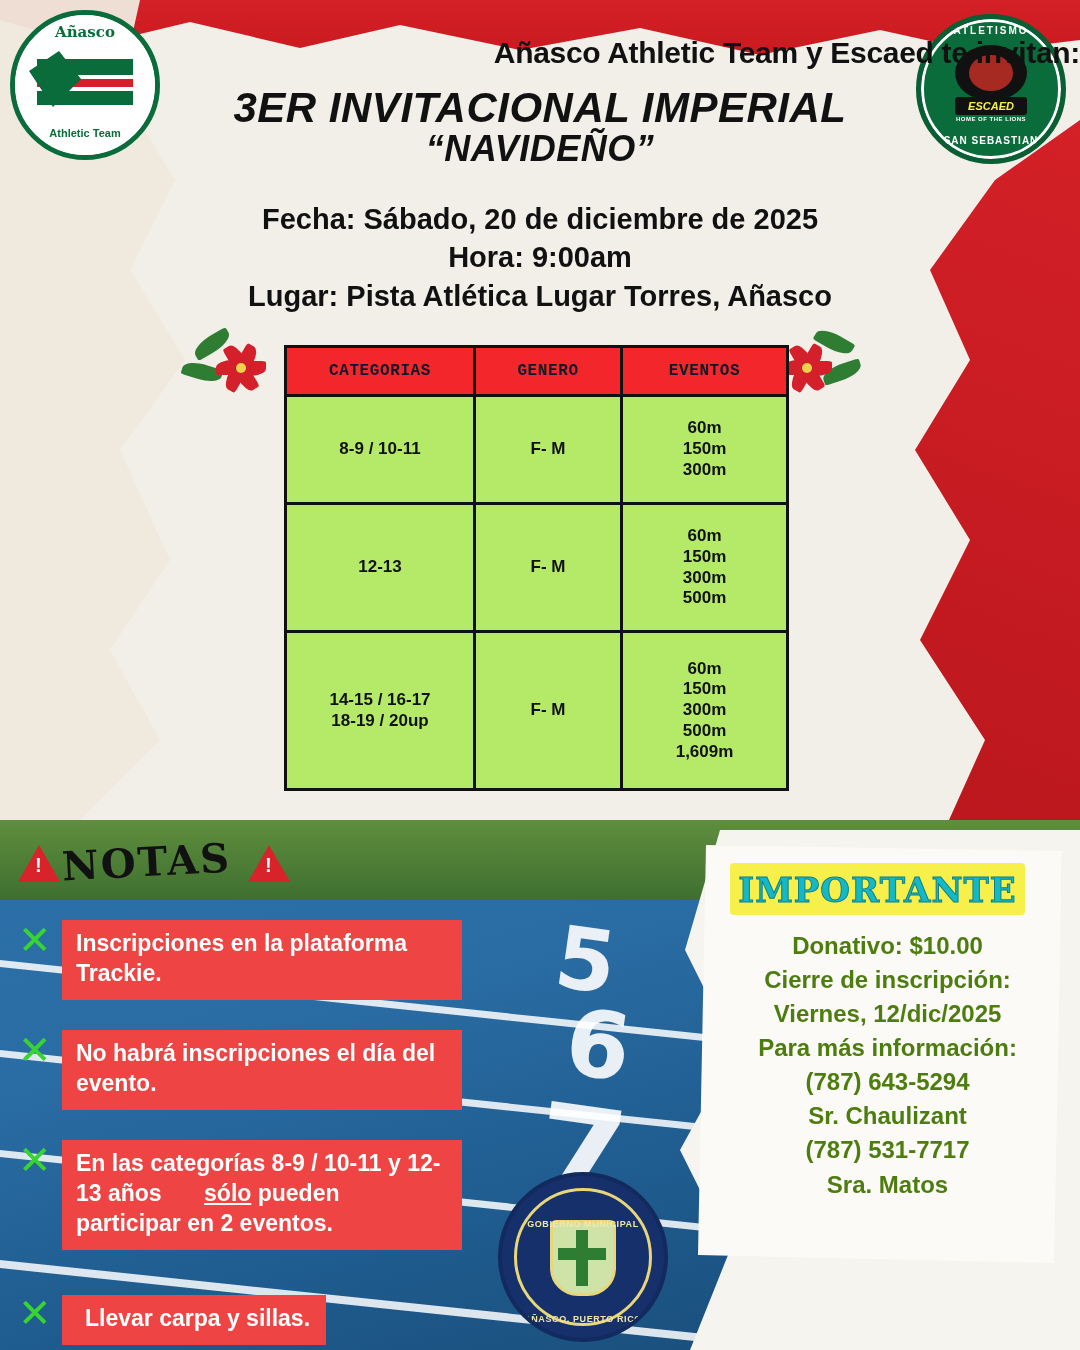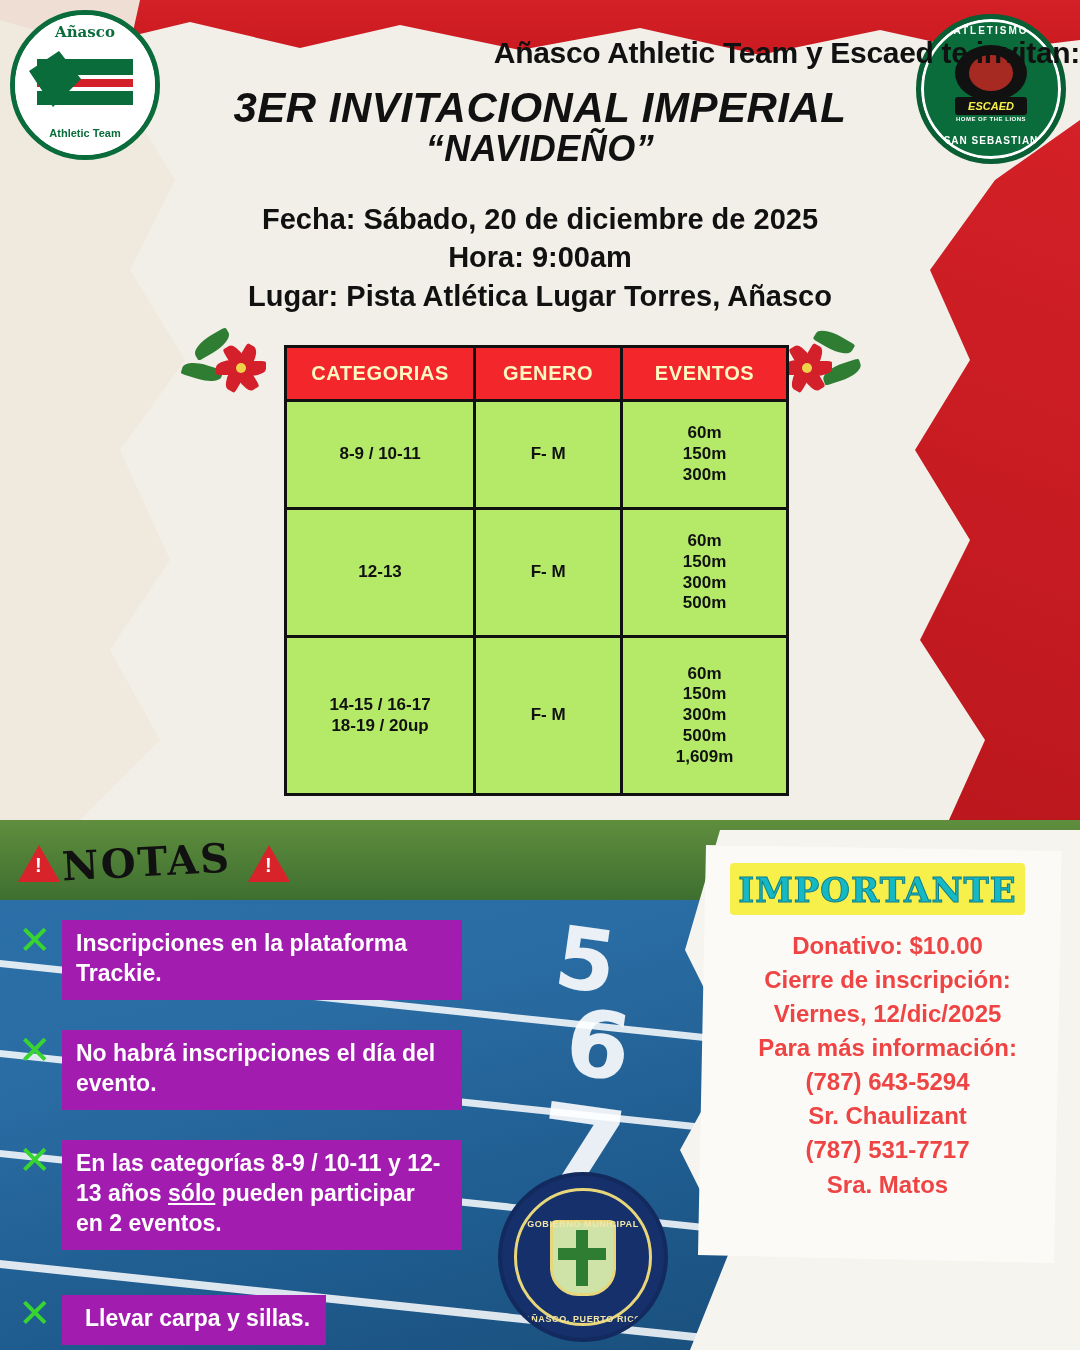--- a/index.html
+++ b/index.html
@@ -96,23 +96,23 @@
   .hdr-info {
     top: 200px; font-size: 29px; font-weight: bold; line-height: 1.32;
   }
 
   
   #tbl {
     position: absolute; left: 284px; top: 345px; width: 505px;
     border-collapse: collapse;
   }
   #tbl th {
-    background: #f3262c; color: #fef9c3;
-    font-size: 20px; font-weight: bold; letter-spacing: .6px;
-    border: 3px solid #111; padding: 14px 4px;
+    background: #f3262c; color: #0f172a;
+    font-size: 16px; font-weight: bold; letter-spacing: .6px;
+    border: 3px solid #111; padding: 14px 4px; font-family: Liberation Mono, monospace;
   }
   #tbl td {
     background: #b4ea67; color: #111;
     font-size: 17px; font-weight: bold; text-align: center;
     border: 3px solid #111; padding: 10px 4px;
     line-height: 1.22;
   }
   #tbl td.cat { width: 190px; }
   #tbl td.gen { width: 148px; }
   #tbl td.evt { width: 167px; }
@@ -154,26 +154,26 @@
   }
   .warn::after {
     content: "!"; position: absolute; left: -4px; top: 9px;
     color: #fff; font-size: 20px; font-weight: bold;
   }
   .warn-l { left: 18px; top: 845px; }
   .warn-r { left: 248px; top: 845px; }
 
   .note {
     position: absolute; left: 62px;
-    background: #a21caf; color: #fff;
+    background: #ef4444; color: #fff;
     font-size: 23px; font-weight: bold; line-height: 1.3;
     padding: 9px 16px 11px 14px;
     max-width: 400px;
   }
-  .note u { text-decoration: underline; }
+  .note u { text-decoration: underline; margin-left: 36px; }
   .check {
     position: absolute; left: 18px; width: 34px; height: 34px;
     color: #38d430; font-size: 40px; line-height: 30px;
     font-weight: bold; font-family: "DejaVu Sans", sans-serif;
   }
   .n1 { top: 920px; }
   .n2 { top: 1030px; }
   .n3 { top: 1140px; }
   .n4 { top: 1295px; padding-left: 23px; }
   .c1 { top: 925px; }
@@ -194,21 +194,21 @@
   }
   .imp-badge span {
     position: absolute; left: 0; top: 7px; width: 295px; text-align: center;
     font-size: 34px; font-weight: bold; color: #15b9c6;
     font-family: "DejaVu Serif", serif; letter-spacing: 1px;
     -webkit-text-stroke: 1px #0e7f8a;
   }
   .imp-body {
     position: absolute; left: 10px; top: 84px; width: 350px;
     text-align: center; font-size: 24px; font-weight: bold;
-    color: #ef4444; line-height: 1.42; padding-left: 21px;
+    color: #4d7c0f; line-height: 1.42; padding-left: 21px;
   }
 </style>
 </head>
 <body>
 
 <div id="poster">
 
   <div class="bg-red-top"></div>
   <div class="bg-cream-left"></div>
   <div class="bg-red-right"></div>

